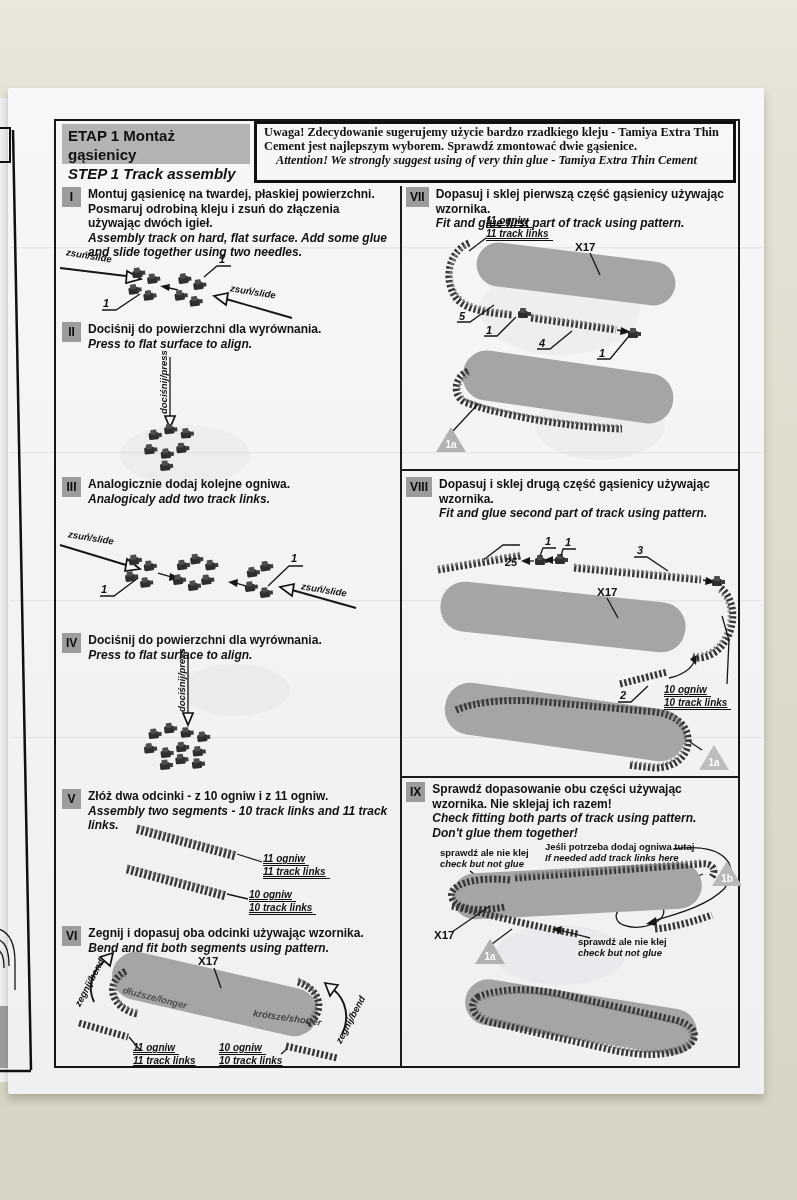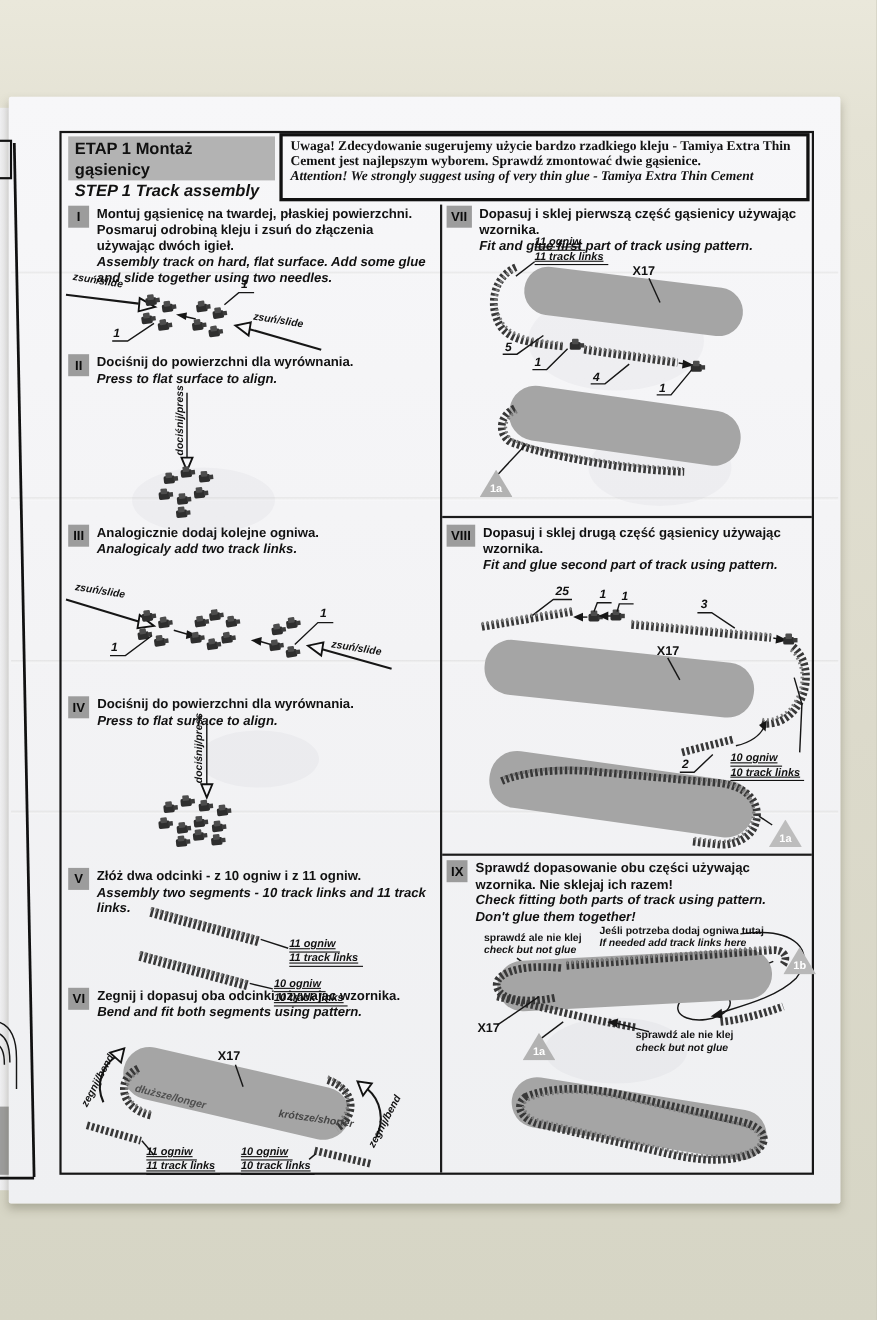--- a/index.html
+++ b/index.html
@@ -22,21 +22,21 @@
   .vdiv{position:absolute;left:400px;top:186px;width:2px;height:880px;background:#1c1c1c;}
   .hdiv{position:absolute;left:402px;width:336px;height:2px;background:#1c1c1c;}
   
   .title-box{position:absolute;left:62px;top:124px;width:188px;height:40px;background:#b3b3b3;
              padding:2px 6px;box-sizing:border-box;}
   .title-box .t1{font:bold 15px/19px "Liberation Sans",sans-serif;}
   .title-box .t2{font:bold italic 15px/19px "Liberation Sans",sans-serif;}
   .warn-box{position:absolute;left:254px;top:121px;width:482px;height:62px;border:3px solid #111;
             box-sizing:border-box;padding:2px 7px;font-family:"Liberation Serif",serif;}
   .warn-box div{font-weight:bold;font-size:12.3px;line-height:13.8px;white-space:nowrap;}
-  .warn-box .it{font-style:italic;}
+  .warn-box .it{font-style:italic;margin-left:12px;}
   
   .step{position:absolute;display:flex;gap:7px;align-items:flex-start;}
   .rom{background:#9c9c9c;color:#0c0c0c;font:bold 12px/12px "Liberation Sans",sans-serif;
        padding:4px 4px;min-width:11px;text-align:center;flex:none;}
   .stxt .pl{font:bold 12px/14.5px "Liberation Sans",sans-serif;}
   .stxt .en{font:bold italic 12px/14.5px "Liberation Sans",sans-serif;}
   
   .lbl{position:absolute;font:bold italic 9.5px/11px "Liberation Sans",sans-serif;white-space:nowrap;}
   .pn{position:absolute;font:bold italic 11px/12px "Liberation Sans",sans-serif;}
   .x17{position:absolute;font:bold 11.5px/12px "Liberation Sans",sans-serif;}
@@ -118,21 +118,21 @@
     <div class="en">Press to flat surface to align.</div>
       </div>
   </div>
   <div class="step" style="left:62px;top:789px;width:332px">
     <div class="rom">V</div>
     <div class="stxt">
         <div class="pl">Złóż dwa odcinki - z 10 ogniw i z 11 ogniw.</div>
     <div class="en">Assembly two segments - 10 track links and 11 track links.</div>
       </div>
   </div>
-  <div class="step" style="left:62px;top:898px;width:332px">
+  <div class="step" style="left:62px;top:926px;width:332px">
     <div class="rom">VI</div>
     <div class="stxt">
         <div class="pl">Zegnij i dopasuj oba odcinki używając wzornika.</div>
     <div class="en">Bend and fit both segments using pattern.</div>
       </div>
   </div>
   <div class="step" style="left:406px;top:187px;width:328px">
     <div class="rom">VII</div>
     <div class="stxt">
         <div class="pl">Dopasuj i sklej pierwszą część gąsienicy używając wzornika.</div>
@@ -413,21 +413,21 @@
     <div>11 ogniw</div>
     <div>11 track links</div>
   </div>
   <div class="x17" style="left:575px;top:241px">X17</div>
   <div class="pn" style="left:459px;top:310px">5</div>
   <div class="pn" style="left:486px;top:324px">1</div>
   <div class="pn" style="left:539px;top:337px">4</div>
   <div class="pn" style="left:599px;top:347px">1</div>
   <div class="tri" style="left:436px;top:427px">1a</div>
 
-  <div class="pn" style="left:505px;top:532px">25</div>
+  <div class="pn" style="left:505px;top:556px">25</div>
   <div class="pn" style="left:545px;top:535px">1</div>
   <div class="pn" style="left:565px;top:536px">1</div>
   <div class="pn" style="left:637px;top:544px">3</div>
   <div class="x17" style="left:597px;top:586px">X17</div>
   <div class="pn" style="left:620px;top:689px">2</div>
   <div class="ulines" style="left:664px;top:684px">
     <div>10 ogniw</div>
     <div>10 track links</div>
   </div>
   <div class="tri" style="left:699px;top:745px;background:#bdbdbd">1a</div>

